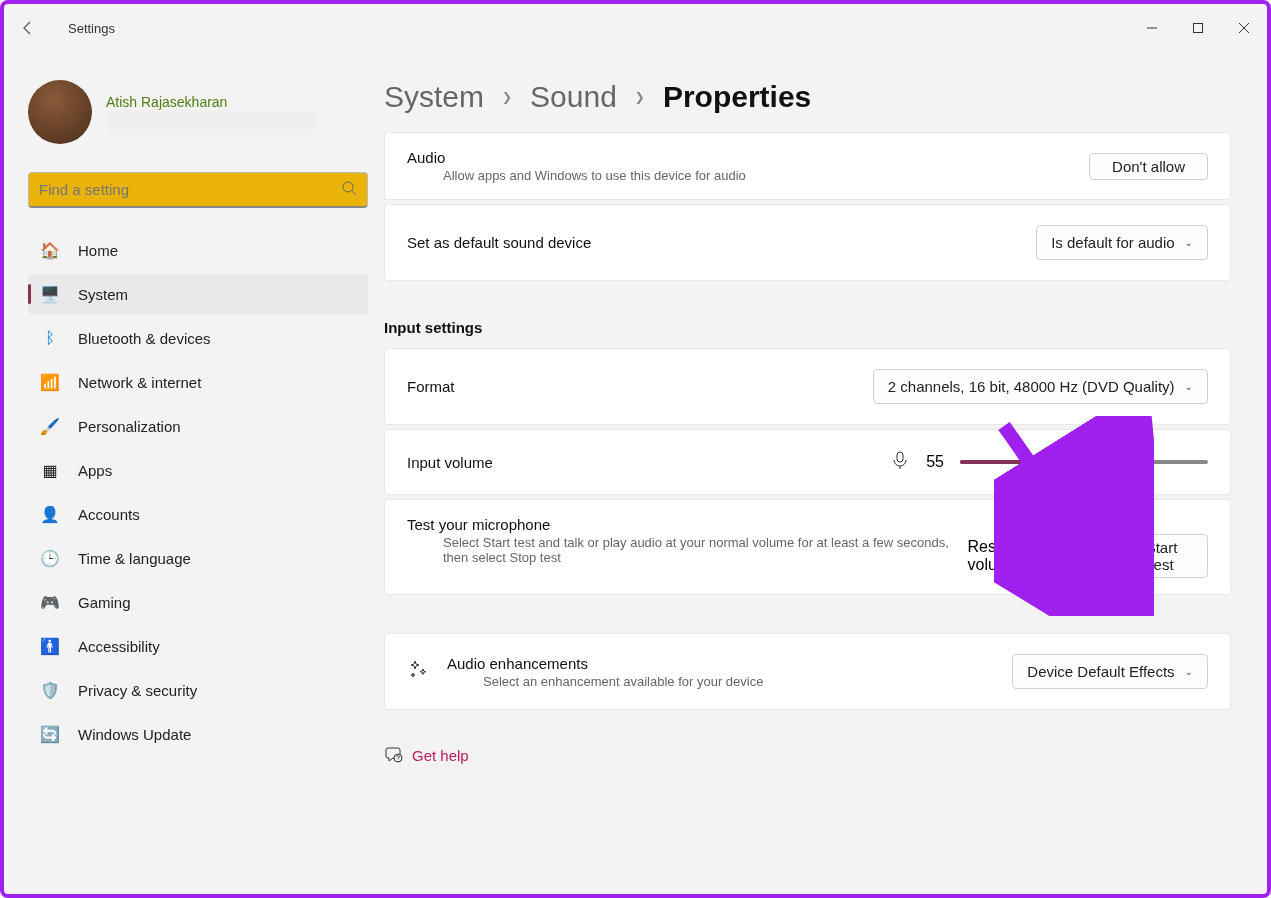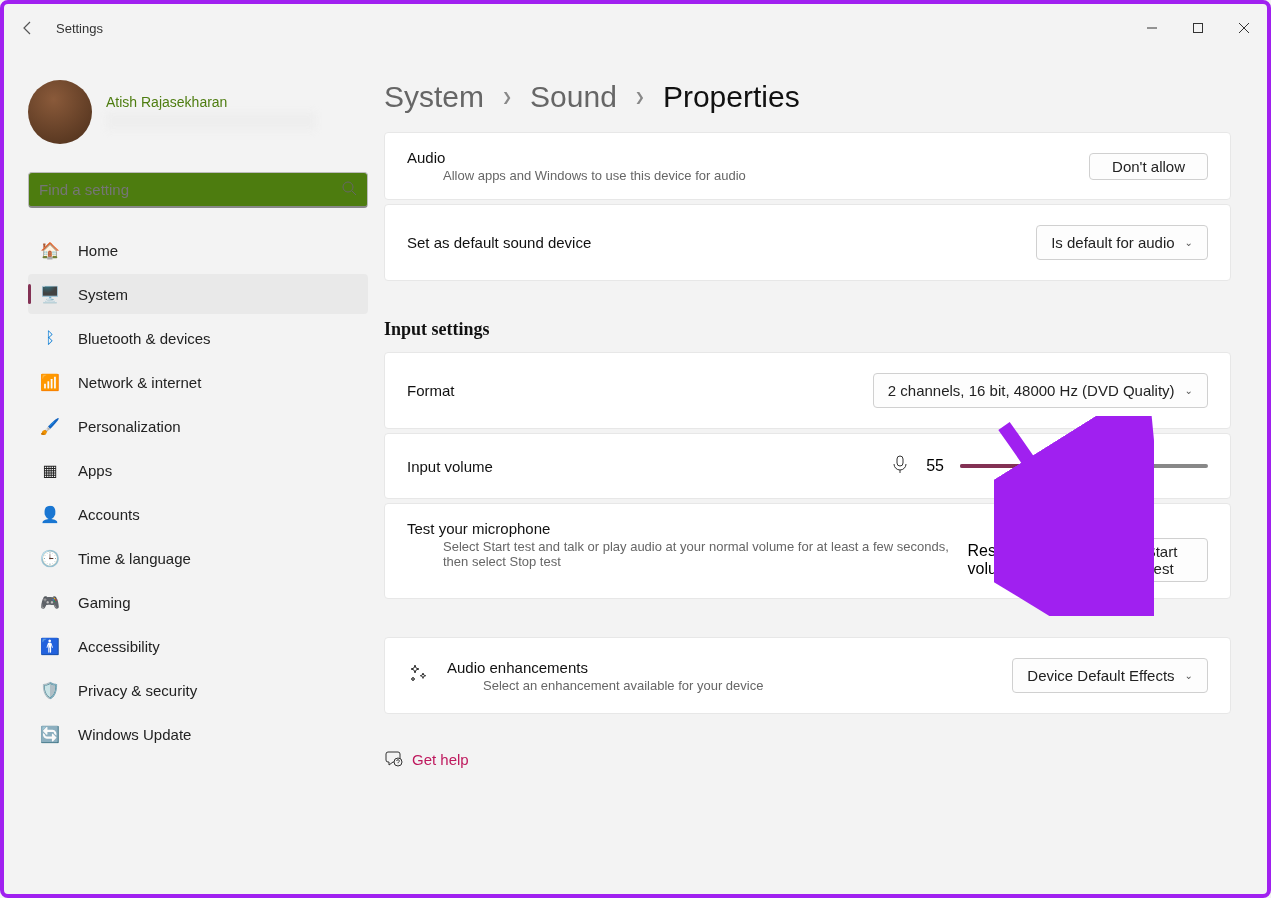--- a/index.html
+++ b/index.html
@@ -1,48 +1,48 @@
 <!DOCTYPE html>
 <html><head>
 <meta charset="utf-8">
 <style>
 * { margin: 0; padding: 0; box-sizing: border-box; }
 body { font-family: "Segoe UI", sans-serif; background: #f3f3f3; width: 1271px; height: 898px; overflow: hidden; position: relative; border: 4px solid #a020f0; border-radius: 8px; }
 .titlebar { height: 48px; display: flex; align-items: center; }
 .back-btn { width: 48px; display: flex; justify-content: center; align-items: center; color: #555; }
-.app-title { font-size: 13px; color: #333; margin-left: 4px; }
+.app-title { font-size: 13px; color: #333; margin-left: 16px; }
 .win-controls { margin-left: auto; display: flex; }
 .win-btn { width: 46px; height: 32px; display: flex; align-items: center; justify-content: center; color: #333; }
 .layout { display: flex; height: calc(100% - 48px); }
 .sidebar { width: 380px; padding: 12px 16px 0 24px; }
 .user { display: flex; align-items: center; gap: 14px; margin-bottom: 28px; margin-top: 16px; }
 .avatar { width: 64px; height: 64px; border-radius: 50%; background: radial-gradient(circle at 40% 30%, #8a5a3a, #4b2e1a); }
 .user-name { font-size: 14px; color: #4d7c0f; }
 .user-email { width: 210px; height: 18px; background: #eee; filter: blur(3px); border-radius: 3px; margin-top: 2px; }
-.search { display: flex; align-items: center; border: 1px solid #bbb; border-bottom: 2px solid #888; border-radius: 4px; background: #4d7c0f; height: 36px; padding: 0 10px; margin-bottom: 22px; }
+.search { display: flex; align-items: center; border: 1px solid #bbb; border-bottom: 2px solid #888; border-radius: 4px; background: #eab308; height: 36px; padding: 0 10px; margin-bottom: 22px; }
 .search input { flex: 1; border: none; outline: none; font-size: 15px; background: transparent; }
 .nav { display: flex; flex-direction: column; gap: 4px; }
 .nav-item { display: flex; align-items: center; gap: 18px; height: 40px; padding: 0 12px; border-radius: 4px; font-size: 15px; color: #222; position: relative; }
 .nav-item.active { background: #e9e9e9; }
 .nav-item.active::before { content: ""; position: absolute; left: 0; top: 10px; bottom: 10px; width: 3px; border-radius: 2px; background: #833154; }
 .nav-icon { width: 20px; height: 20px; display: flex; align-items: center; justify-content: center; font-size: 16px; }
 .content { flex: 1; padding: 28px 36px 0 0; overflow-y: auto; position: relative; }
 .breadcrumb { display: flex; align-items: center; gap: 18px; margin-bottom: 18px; }
 .bc-sep { color: #888; font-size: 12px; }
 .bc-item { font-size: 30px; color: #666; }
-.bc-item.active { font-weight: 400; color: #111; }
+.bc-item.active { font-weight: 700; color: #111; }
 .card { background: #fff; border: 1px solid #e7e7e7; border-radius: 4px; padding: 16px 22px; display: flex; align-items: center; gap: 18px; margin-bottom: 4px; }
 .card + .card { margin-top: 4px; }
 .card-tall { padding: 20px 22px; }
 .card-col { flex: 1; }
 .card-label { font-size: 15px; color: #111; }
 .card-sub { font-size: 13px; color: #666; margin-top: 2px; margin-left: 36px; }
 .btn { border: 1px solid #d0d0d0; background: #fdfdfd; border-radius: 4px; padding: 4px 22px; font-size: 15px; color: #222; cursor: pointer; }
 .dropdown { display: flex; align-items: center; gap: 10px; border: 1px solid #d0d0d0; background: #fdfdfd; border-radius: 4px; padding: 8px 14px; font-size: 15px; color: #222; text-align: center; }
-.section-h { font-weight: 600; font-size: 18px; margin: 38px 0 12px; color: #111; font-family: Liberation Serif, serif; }
+.section-h { font-weight: 600; font-size: 15px; margin: 38px 0 12px; color: #111; }
 .slider-wrap { display: flex; align-items: center; gap: 16px; }
 .slider { position: relative; width: 248px; height: 4px; background: #888; border-radius: 2px; }
 .slider-fill { position: absolute; left: 0; top: 0; bottom: 0; width: 55%; background: #833154; border-radius: 2px; }
 .slider-thumb { position: absolute; left: 55%; top: 50%; width: 20px; height: 20px; border-radius: 50%; background: #fff; border: 5px solid #833154; transform: translate(-50%,-50%); }
 .gethelp { display: flex; align-items: center; gap: 8px; margin-top: 34px; font-size: 15px; color: #be185d; }
 .arrow-annot { position: absolute; left: 610px; top: 364px; pointer-events: none; }
 .chev { font-size: 10px; color: #555; }
 </style>
 </head>
 <body>

